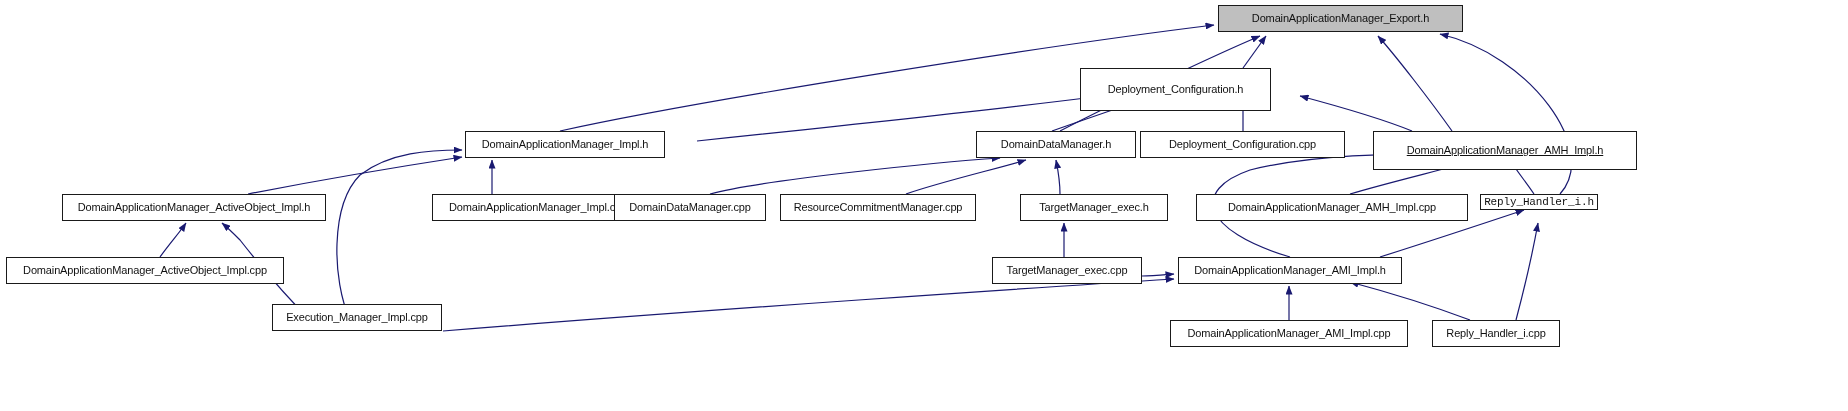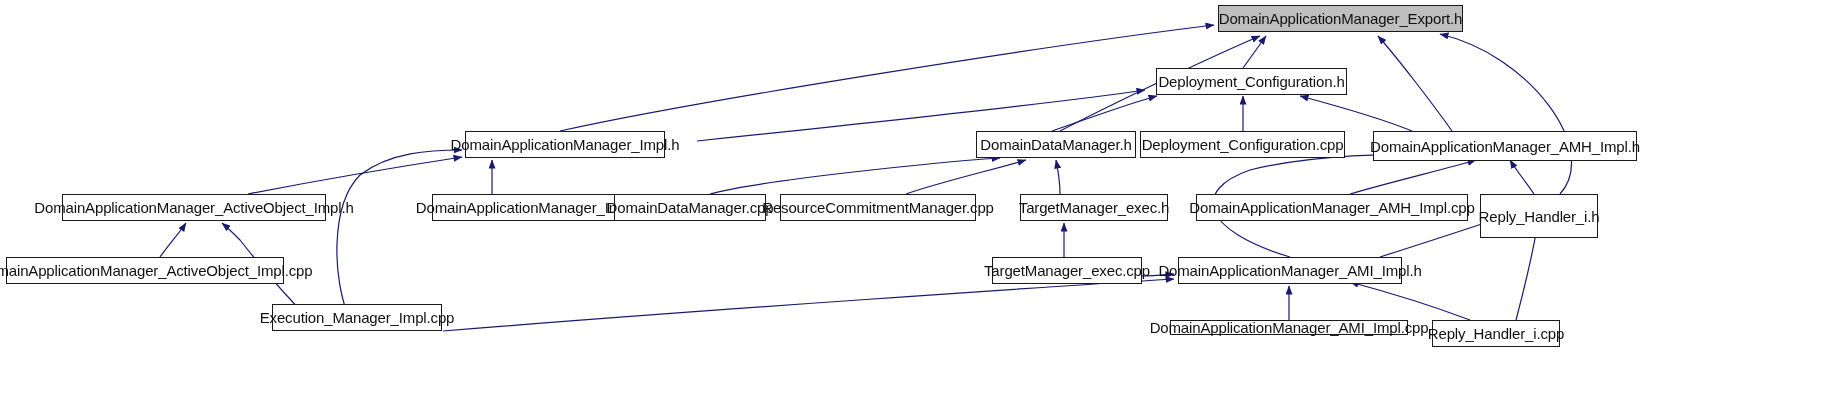--- a/index.html
+++ b/index.html
@@ -23,21 +23,21 @@
     width: 1848px;
     height: 411px;
     pointer-events: none;
   }
   .node {
     position: absolute;
     box-sizing: border-box;
     border: 1px solid #1a1a1a;
     background: #ffffff;
     color: #101010;
-    font-size: 15px;
+    font-size: 11px;
     line-height: 1;
     letter-spacing: -0.15px;
     display: flex;
     align-items: center;
     justify-content: center;
     white-space: nowrap;
     height: 27px;
     cursor: pointer;
   }
   .node.root {
@@ -89,69 +89,69 @@
         <path d="M 1470,320 C 1430,305 1380,290 1350,282" marker-end="url(#arrowhead)"></path>
         <path d="M 1142,276 C 1152,276 1162,275 1174,274" marker-end="url(#arrowhead)"></path>
         <path d="M 443,331 C 700,310 1060,286 1174,279" marker-end="url(#arrowhead)"></path>
       </g>
   </svg>
 
   <div id="nodes">
       <div class="node root" title="DomainApplicationManager_Export.h" style="left: 1218px; top: 5px; width: 245px; height: 27px;">
         <span class="node-label">DomainApplicationManager_Export.h</span>
       </div>
-      <div class="node" title="Deployment_Configuration.h" style="left: 1156px; top: 68px; width: 191px; height: 27px; text-align: right;">
+      <div class="node" title="Deployment_Configuration.h" style="left: 1080px; top: 68px; width: 191px; height: 43px; text-align: right;">
         <span class="node-label">Deployment_Configuration.h</span>
       </div>
       <div class="node" title="DomainApplicationManager_Impl.h" style="left: 465px; top: 131px; width: 200px; height: 27px;">
         <span class="node-label">DomainApplicationManager_Impl.h</span>
       </div>
       <div class="node" title="DomainDataManager.h" style="left: 958px; top: 131px; width: 160px; height: 27px; margin-left: 18px;">
         <span class="node-label">DomainDataManager.h</span>
       </div>
       <div class="node" title="Deployment_Configuration.cpp" style="left: 1140px; top: 131px; width: 205px; height: 27px; align-items: center;">
         <span class="node-label">Deployment_Configuration.cpp</span>
       </div>
-      <div class="node" title="DomainApplicationManager_AMH_Impl.h" style="left: 1373px; top: 131px; width: 264px; height: 30px;">
+      <div class="node" title="DomainApplicationManager_AMH_Impl.h" style="left: 1373px; top: 131px; width: 264px; height: 39px; text-decoration: underline;">
         <span class="node-label">DomainApplicationManager_AMH_Impl.h</span>
       </div>
       <div class="node" title="DomainApplicationManager_ActiveObject_Impl.h" style="left: 62px; top: 194px; width: 264px; height: 27px;">
         <span class="node-label">DomainApplicationManager_ActiveObject_Impl.h</span>
       </div>
       <div class="node" title="DomainApplicationManager_Impl.cpp" style="left: 388px; top: 194px; width: 212px; height: 27px; margin-left: 44px;">
         <span class="node-label">DomainApplicationManager_Impl.cpp</span>
       </div>
       <div class="node" title="DomainDataManager.cpp" style="left: 614px; top: 194px; width: 152px; height: 27px;">
         <span class="node-label">DomainDataManager.cpp</span>
       </div>
       <div class="node" title="ResourceCommitmentManager.cpp" style="left: 780px; top: 194px; width: 196px; height: 27px;">
         <span class="node-label">ResourceCommitmentManager.cpp</span>
       </div>
       <div class="node" title="TargetManager_exec.h" style="left: 1020px; top: 194px; width: 148px; height: 27px;">
         <span class="node-label">TargetManager_exec.h</span>
       </div>
       <div class="node" title="DomainApplicationManager_AMH_Impl.cpp" style="left: 1196px; top: 194px; width: 272px; height: 27px;">
         <span class="node-label">DomainApplicationManager_AMH_Impl.cpp</span>
       </div>
-      <div class="node" title="Reply_Handler_i.h" style="left: 1480px; top: 194px; width: 118px; height: 44px;">
+      <div class="node" title="Reply_Handler_i.h" style="left: 1480px; top: 194px; width: 118px; height: 16px; font-family: Liberation Mono, monospace;">
         <span class="node-label">Reply_Handler_i.h</span>
       </div>
       <div class="node" title="DomainApplicationManager_ActiveObject_Impl.cpp" style="left: 6px; top: 257px; width: 278px; height: 27px;">
         <span class="node-label">DomainApplicationManager_ActiveObject_Impl.cpp</span>
       </div>
       <div class="node" title="TargetManager_exec.cpp" style="left: 992px; top: 257px; width: 150px; height: 27px;">
         <span class="node-label">TargetManager_exec.cpp</span>
       </div>
       <div class="node" title="DomainApplicationManager_AMI_Impl.h" style="left: 1178px; top: 257px; width: 224px; height: 27px;">
         <span class="node-label">DomainApplicationManager_AMI_Impl.h</span>
       </div>
       <div class="node" title="Execution_Manager_Impl.cpp" style="left: 272px; top: 304px; width: 170px; height: 27px; text-align: center;">
         <span class="node-label">Execution_Manager_Impl.cpp</span>
       </div>
-      <div class="node" title="DomainApplicationManager_AMI_Impl.cpp" style="left: 1170px; top: 320px; width: 238px; height: 15px;">
+      <div class="node" title="DomainApplicationManager_AMI_Impl.cpp" style="left: 1170px; top: 320px; width: 238px; height: 27px;">
         <span class="node-label">DomainApplicationManager_AMI_Impl.cpp</span>
       </div>
       <div class="node" title="Reply_Handler_i.cpp" style="left: 1432px; top: 320px; width: 128px; height: 27px; justify-content: center;">
         <span class="node-label">Reply_Handler_i.cpp</span>
       </div>
     </div>
 
 </div>
 
 </body></html>

